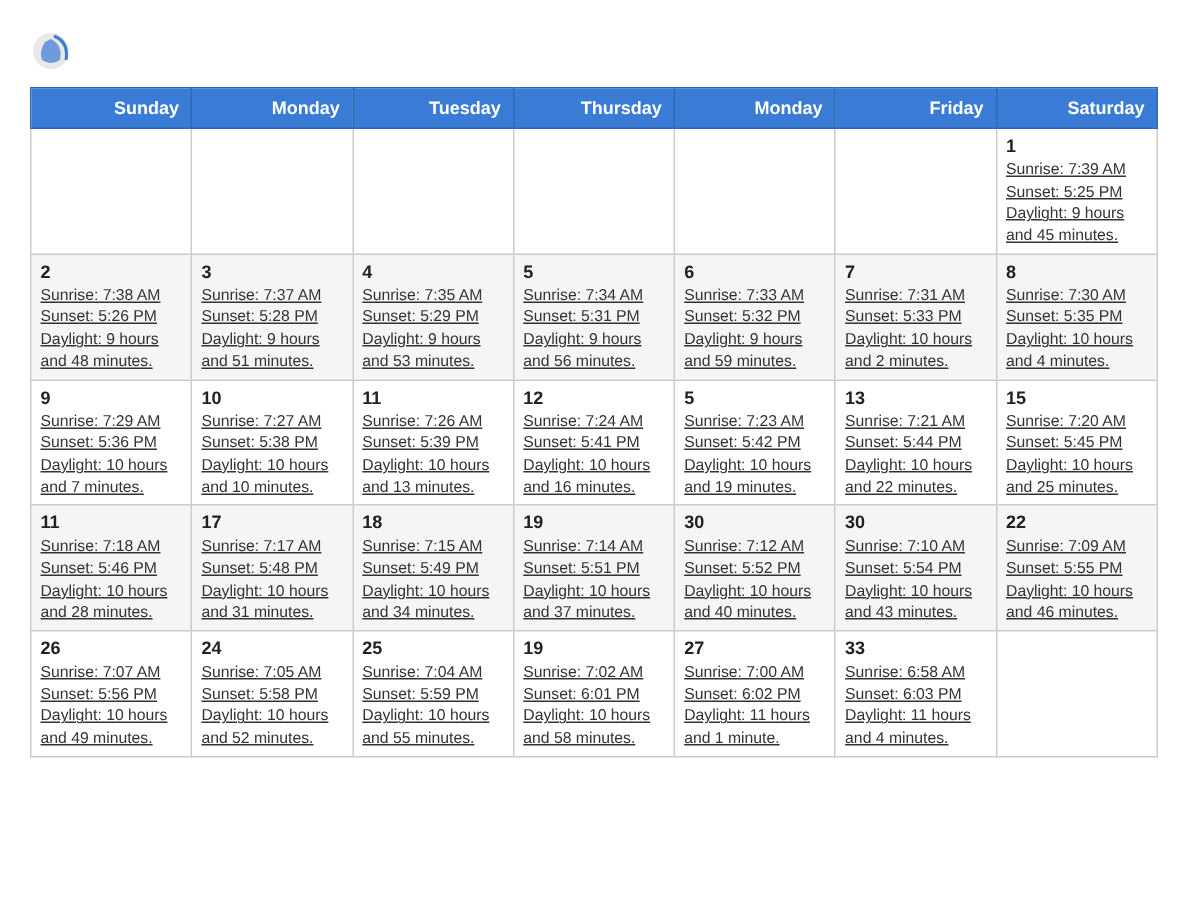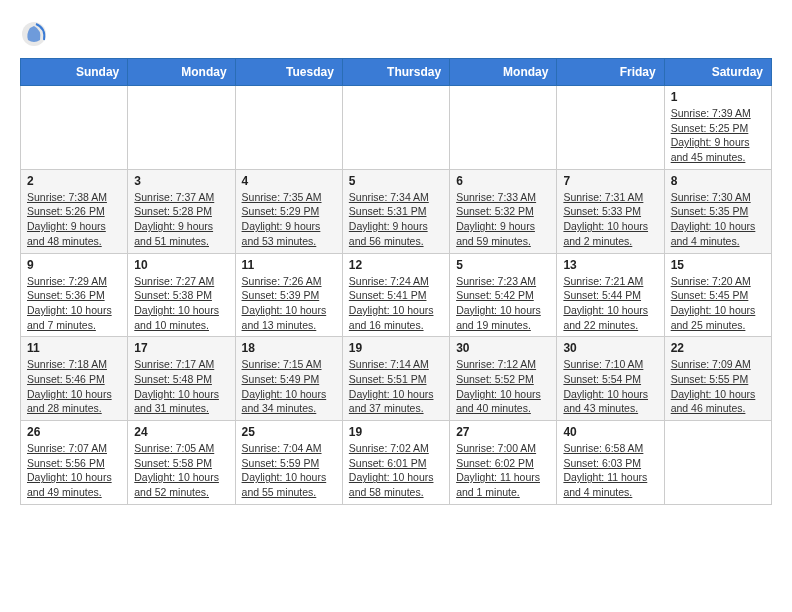--- a/index.html
+++ b/index.html
@@ -238,19 +238,19 @@
         </td>
         <td>
           <div class="day-number">19</div>
           <div class="day-info">Sunrise: 7:02 AM<br>Sunset: 6:01 PM<br>Daylight: 10 hours and 58 minutes.</div>
         </td>
         <td>
           <div class="day-number">27</div>
           <div class="day-info">Sunrise: 7:00 AM<br>Sunset: 6:02 PM<br>Daylight: 11 hours and 1 minute.</div>
         </td>
         <td>
-          <div class="day-number">40</div>
+          <div class="day-number">33</div>
           <div class="day-info">Sunrise: 6:58 AM<br>Sunset: 6:03 PM<br>Daylight: 11 hours and 4 minutes.</div>
         </td>
         <td class="empty-cell"></td>
       </tr>
     </tbody>
 </table>
 
 </body></html>

